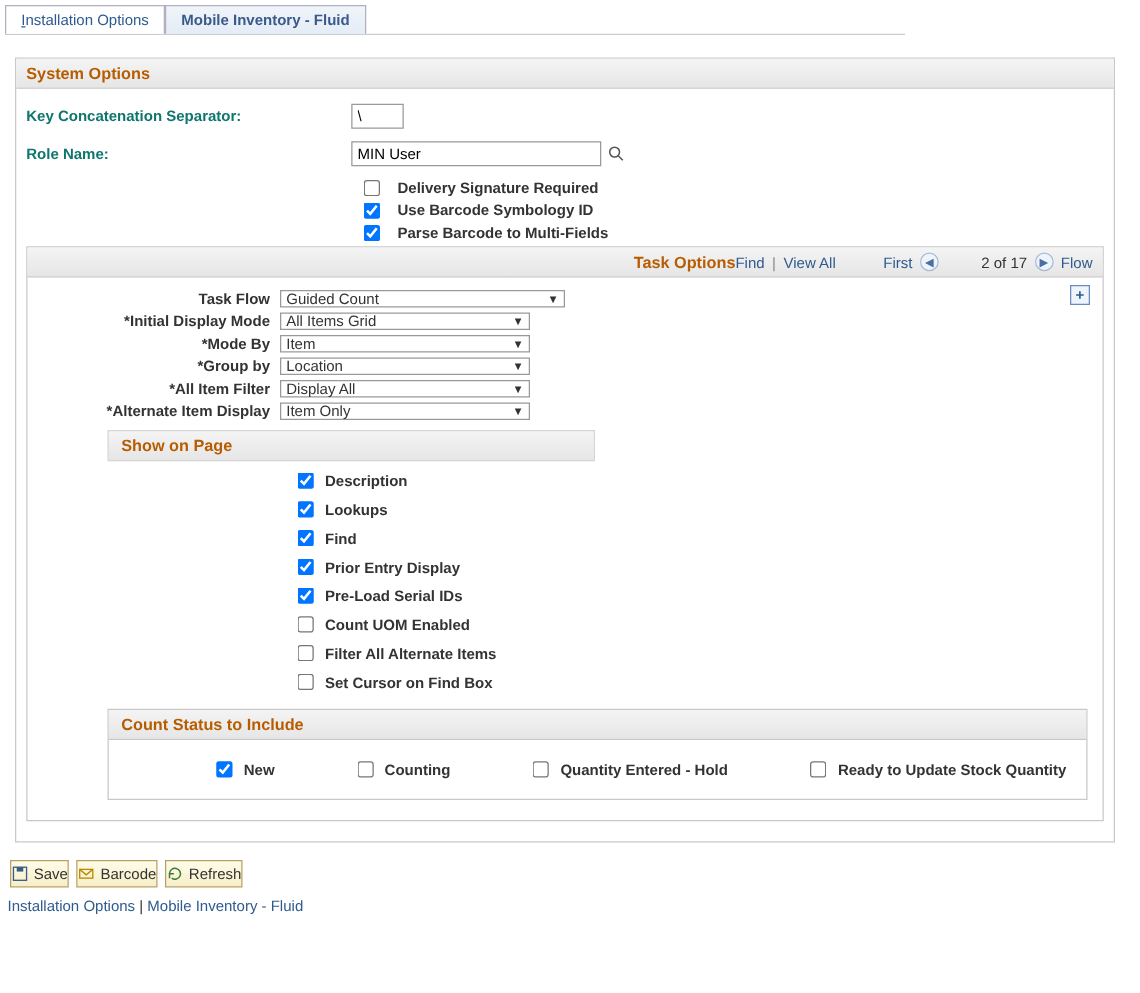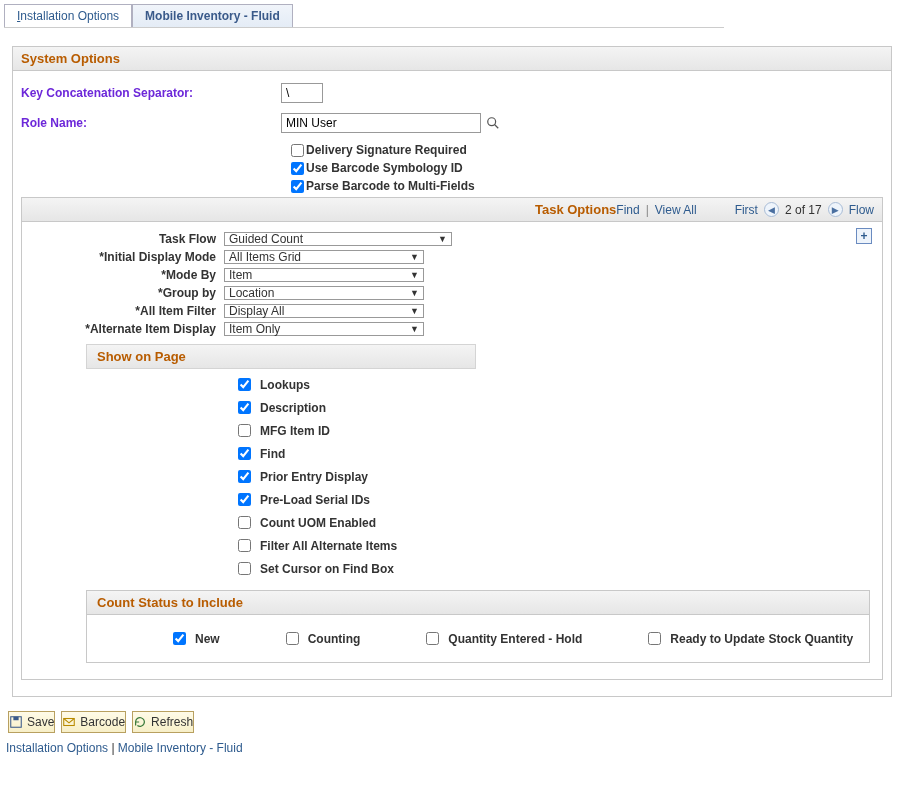--- a/index.html
+++ b/index.html
@@ -52,21 +52,21 @@
   .form-row {
     display: flex;
     align-items: center;
     margin-bottom: 10px;
   }
   .label-col {
     width: 260px;
     text-align: left;
     padding-right: 8px;
     font-weight: bold;
-    color: #6d28d9;
+    color: #0f766e;
   }
   .field-col {
     display: flex;
     align-items: center;
     gap: 4px;
   }
   input[type="text"] {
     border: 1px solid #999;
     padding: 2px 4px;
     font-size: 12px;
@@ -78,21 +78,21 @@
     width: 16px; height: 16px;
     display: inline-flex; align-items: center; justify-content: center;
     cursor: pointer;
   }
   .lookup-icon svg { width: 14px; height: 14px; }
 
   .cb-row {
     display: flex;
     align-items: center;
     margin: 4px 0 4px 270px;
-    gap: 2px;
+    gap: 14px;
     font-weight: bold;
     color: #333;
   }
   .cb-row input { margin: 0; }
 
   .task-panel {
     border: 1px solid #c8c8c8;
     margin: 0px;
   }
   .task-header {
@@ -120,21 +120,21 @@
   .nav-icon {
     display: inline-flex; align-items: center; justify-content: center;
     width: 15px; height: 15px;
     border: 1px solid #a8bcd6;
     border-radius: 50%;
     background: #eef4fb;
     cursor: pointer;
     font-size: 9px;
     color: #4a6fa0;
   }
-  .page-indicator { color: #333; }
+  .page-indicator { color: #333; margin-left: 28px; }
 
   .task-body {
     padding: 10px 12px 16px 12px;
     position: relative;
   }
   .plus-icon {
     position: absolute;
     top: 6px;
     right: 10px;
     width: 16px; height: 16px;
@@ -350,29 +350,25 @@
           <div class="select-like">
             <span>Item Only</span>
             <span class="arrow">▼</span>
           </div>
         </div>
 
         <div class="sub-panel-header">Show on Page</div>
 
         <div class="cb-row-task">
           <input type="checkbox" checked="" style="">
+          <span>Description</span>
+        </div>
+        <div class="cb-row-task">
+          <input type="checkbox" checked="" style="">
           <span>Lookups</span>
-        </div>
-        <div class="cb-row-task">
-          <input type="checkbox" checked="" style="">
-          <span>Description</span>
-        </div>
-        <div class="cb-row-task">
-          <input type="checkbox" style="">
-          <span>MFG Item ID</span>
         </div>
         <div class="cb-row-task">
           <input type="checkbox" checked="" style="">
           <span>Find</span>
         </div>
         <div class="cb-row-task">
           <input type="checkbox" checked="" style="">
           <span>Prior Entry Display</span>
         </div>
         <div class="cb-row-task">

